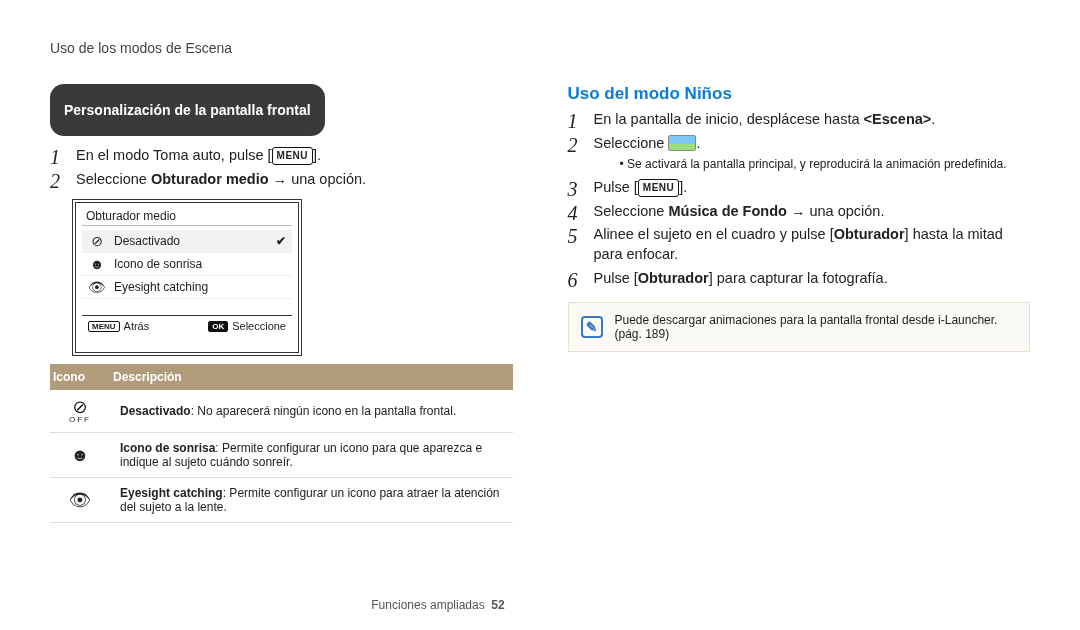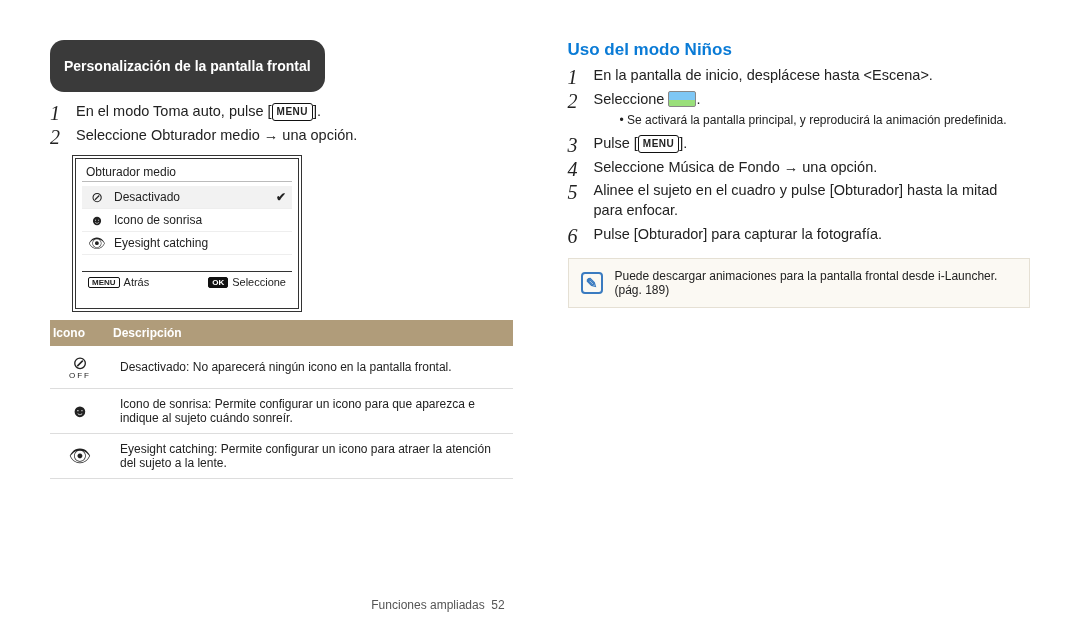--- a/index.html
+++ b/index.html
@@ -221,26 +221,27 @@
   }
   .page-footer {
     position: absolute;
     bottom: 18px;
     left: 0;
     width: 876px;
     text-align: center;
     font-size: 12px;
     color: #555;
   }
-  b { font-weight: 400; }
+  b { font-weight: 700; }
 </style>
 </head>
 <body>
 
 <div class="page">
+  <div class="breadcrumb">Uso de los modos de Escena</div>
 
   <div class="columns">
 
     <div class="col">
       <div class="section-badge">Personalización de la pantalla frontal</div>
 
       <ol class="steps">
         <li>
           <span>En el modo Toma auto, pulse [</span><span class="menu-chip">MENU</span><span>].</span>
         </li>

